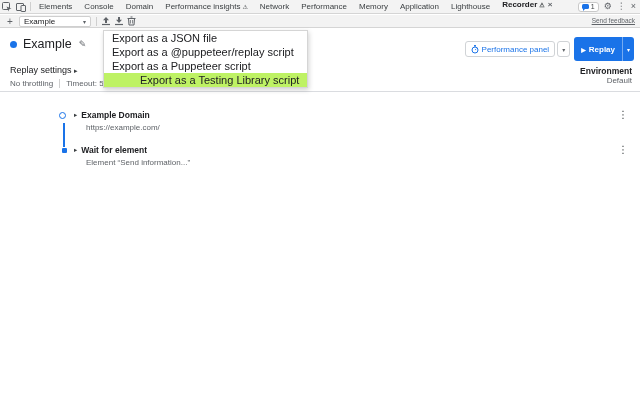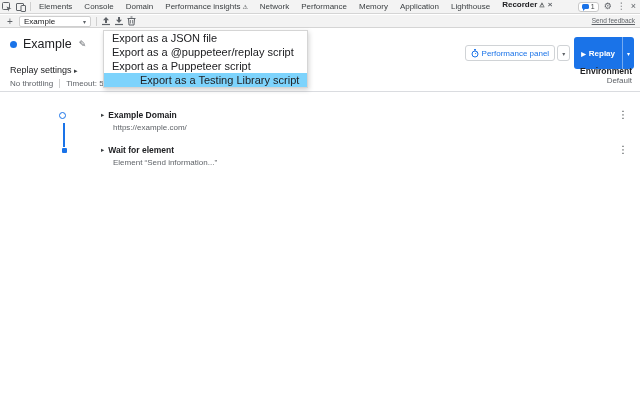--- a/index.html
+++ b/index.html
@@ -41,21 +41,21 @@
               display:flex; align-items:center; padding-left:10px; }
   .recdot { width:7px; height:7px; border-radius:50%; background:#1a73e8; margin-right:6px; }
   .rec-title { font-size:12.5px; color:#202124; }
   .pencil { font-size:9px; color:#5f6368; margin-left:7px; cursor:pointer; }
   .title-actions { position:absolute; right:6px; top:37px; display:flex; gap:4px; align-items:center; }
   .seg-group { display:flex; gap:2px;align-items:center; }
   .btn-outline { display:flex; align-items:center; gap:3px; height:16px; border:1px solid #d0d3d6;
                  border-radius:3px; background:#fff; color:#1a73e8; font-size:8px; padding:0 5px; cursor:pointer; white-space:nowrap; }
   .btn-outline-dd { width:13px; height:16px; border:1px solid #d0d3d6; border-radius:3px; background:#fff;
                     color:#1a73e8; display:flex; align-items:center; justify-content:center; cursor:pointer; }
-  .btn-blue-group { display:flex; height:32px; border-radius:3px; overflow:hidden; background:#1a73e8; }
+  .btn-blue-group { display:flex; height:24px; border-radius:3px; overflow:hidden; background:#1a73e8; }
   .btn-blue { display:flex; align-items:center; gap:3px; color:#fff; font-size:8px; font-weight:bold;
               padding:0 7px; cursor:pointer; }
   .btn-blue-dd { width:12px; display:flex; align-items:center; justify-content:center; color:#fff;
                  border-left:1px solid rgba(255,255,255,0.4); cursor:pointer; }
   .play { font-size:6px; }
 
   
   .replay-settings { position:absolute; top:65px; left:10px; font-size:9px; color:#202124; cursor:pointer; }
   .rs-arrow { font-size:7px; color:#3c4043; }
   .throttle-row { position:absolute; top:79px; left:10px; display:flex; align-items:center; gap:6px;
@@ -64,33 +64,33 @@
   .env { position:absolute; top:66px; right:8px; text-align:right; }
   .env-label { font-size:8.5px; font-weight:bold; color:#202124; }
   .env-value { font-size:8px; color:#5f6368; }
   .divider { position:absolute; top:91px; left:0; right:0; height:1px; background:#dadce0; }
 
   
   .tl-circle { position:absolute; left:59px; top:112px; width:7px; height:7px; border:1.5px solid #1a73e8;
                border-radius:50%; background:#fff; }
   .tl-line { position:absolute; left:63px; top:123px; width:1.5px; height:24px; background:#1a73e8; }
   .tl-dot { position:absolute; left:61.5px; top:148px; width:5px; height:5px; background:#1a73e8; border-radius:1px; }
-  .step { position:absolute; left:74px; cursor:pointer;margin-left:27px; }
+  .step { position:absolute; left:74px; cursor:pointer; }
   .step-head { display:flex; align-items:center; gap:4px; }
   .disclosure { font-size:6.5px; color:#3c4043; }
   .step-title { font-size:8.5px; font-weight:bold; color:#202124; }
   .step-sub { font-size:8px; color:#5f6368; margin-top:3px; margin-left:12px; }
   .kebab { position:absolute; left:618px; font-size:10px; color:#3c4043; cursor:pointer; line-height:1; }
 
   
   .menu { position:absolute; left:103px; top:30px; min-width:122px; background:#fff;
           border:1px solid #d5d5d5; box-shadow:1px 2px 5px rgba(0,0,0,0.18); z-index:20; }
   .menu-item { height:14px; display:flex; align-items:center; padding:0 8px; font-size:11px;
                color:#202124; white-space:nowrap; cursor:pointer; }
-  .menu-item.highlighted { background:#7dd3fc;padding-left:36px; }
+  .menu-item.highlighted { background:#bef264;padding-left:36px; }
 
   svg { display:block; }
 </style>
 </head>
 <body>
 
 <div class="screen">
 
   <div class="tabbar">
     <div class="tb-icon">

